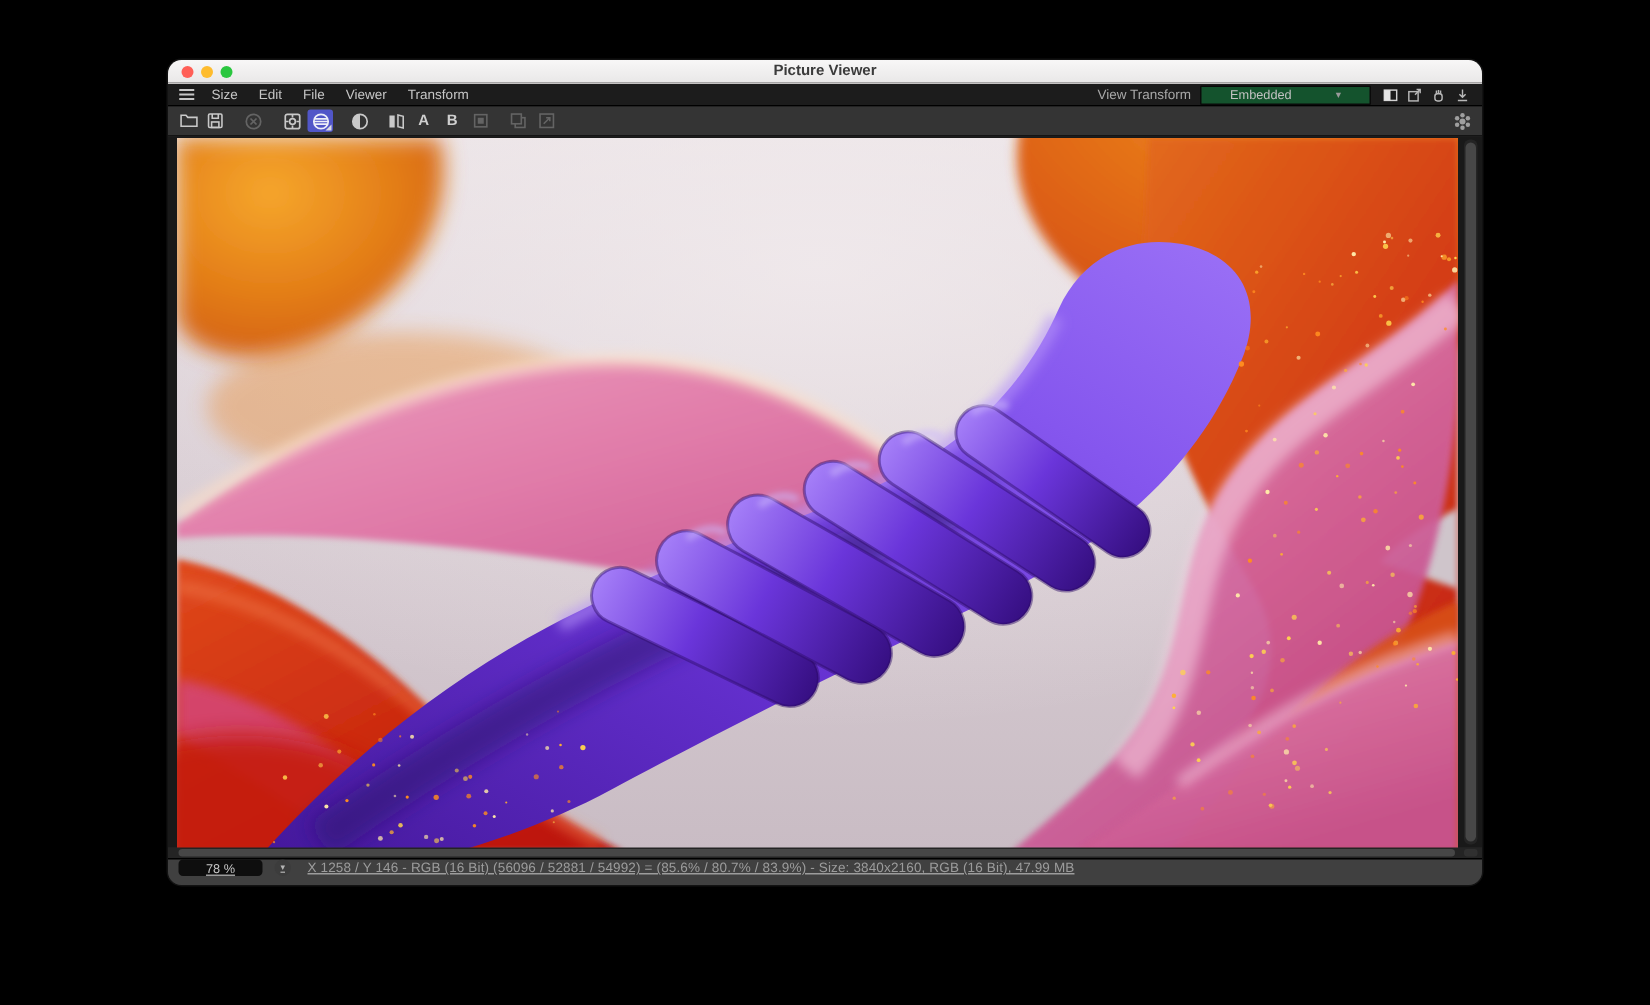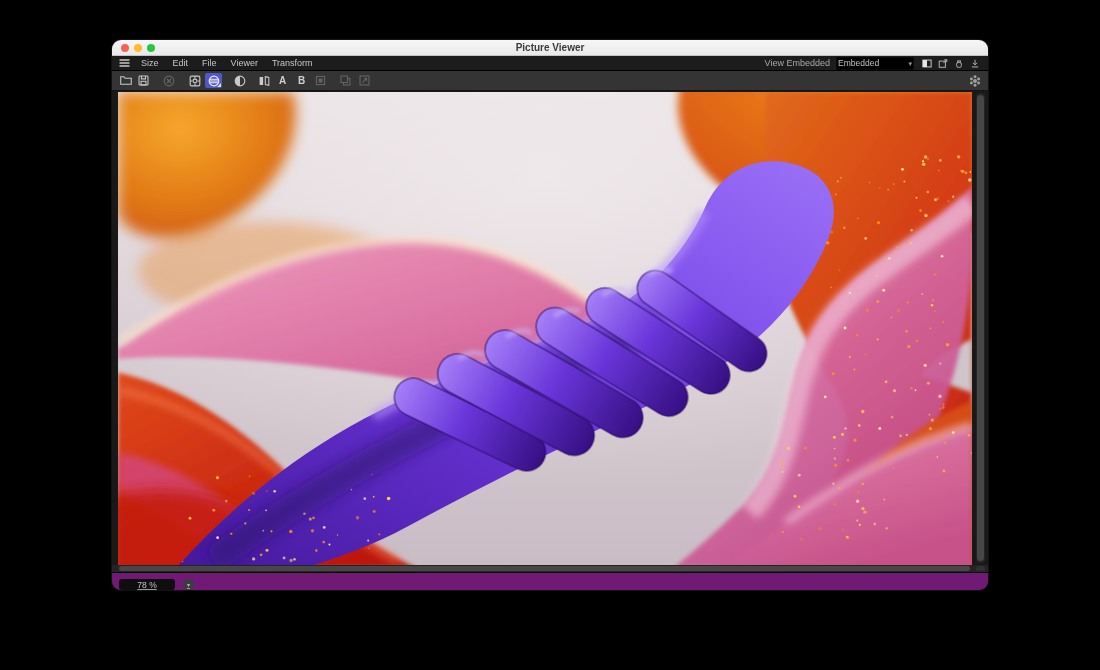--- a/index.html
+++ b/index.html
@@ -29,23 +29,23 @@
   
   .menubar{
     height:14px;flex:0 0 14px;background:#1c1c1c;border-bottom:1px solid #000;
     display:flex;align-items:center;font-size:9px;color:#c6c6c6;
   }
   .hamburger{margin-left:7px;margin-right:4px;display:flex;align-items:center;}
   .menu-item{padding:0 7px;line-height:14px;cursor:default;}
   .mb-spacer{flex:1;}
   .vt-label{color:#a8a8a8;margin-right:6px;}
   .vt-select{
-    width:74px;height:11px;background:#000000;border:1px solid #0a0a0a;border-radius:1px;
+    width:74px;height:11px;background:#14532d;border:1px solid #0a0a0a;border-radius:1px;
     display:flex;align-items:center;font-size:8.5px;color:#c2c2c2;
-    padding:0 1px;justify-content:space-between;margin-right:6px;
+    padding:0 19px;justify-content:space-between;margin-right:6px;
   }
   .vt-select .chev{font-size:7px;color:#9a9a9a;line-height:1;}
   .mb-icon{width:13px;height:12px;display:flex;align-items:center;justify-content:center;margin-right:3px;}
   .mb-icon:last-child{margin-right:7px;}
   
   .toolbar{
     height:19px;flex:0 0 19px;background:#343434;border-bottom:1px solid #141414;
     display:flex;align-items:center;
   }
   .tb-btn{
@@ -68,22 +68,22 @@
     background:#242424;border-radius:4px;
   }
   .vscroll .thumb{position:absolute;left:1px;right:1px;top:2px;bottom:2px;background:#474747;border-radius:4px;}
   .hscroll{
     height:7px;flex:0 0 7px;background:#242424;position:relative;
   }
   .hscroll .thumb{position:absolute;left:7px;right:18px;top:1px;bottom:1px;background:#474747;border-radius:3px;}
   .hscroll .corner{position:absolute;right:3px;top:1px;width:9px;bottom:1px;background:#303030;border-radius:2px;}
   
   .statusbar{
-    height:17px;flex:0 0 17px;background:#701a75;border-top:1px solid #000;
-    display:flex;align-items:flex-end;font-size:9px;color:#9c9c9c;white-space:nowrap;text-decoration:underline;
+    height:17px;flex:0 0 17px;background:#404040;border-top:1px solid #000;
+    display:flex;align-items:flex-start;font-size:9px;color:#9c9c9c;white-space:nowrap;text-decoration:underline;
   }
   .zoom-field{
     margin-left:7px;width:56px;height:11px;background:#0e0e0e;border-radius:3px;
     display:flex;align-items:center;justify-content:center;font-size:8.5px;color:#c5c5c5;
   }
   .zoom-drop{
     margin-left:8px;width:11px;height:11px;border-radius:50%;background:#3c3c3c;
     display:flex;align-items:center;justify-content:center;font-size:6px;color:#b5b5b5;line-height:1;
   }
   .status-text{margin-left:11px;letter-spacing:.1px;}
@@ -110,21 +110,21 @@
             <path d="M0.5,2 H10.5 M0.5,5 H10.5 M0.5,8 H10.5"></path>
           </g>
         </svg>
     </span>
     <span class="menu-item">Size</span>
     <span class="menu-item">Edit</span>
     <span class="menu-item">File</span>
     <span class="menu-item">Viewer</span>
     <span class="menu-item">Transform</span>
     <span class="mb-spacer"></span>
-    <span class="vt-label">View Embedded</span>
+    <span class="vt-label">View Transform</span>
     <span class="vt-select">
       <span>Embedded</span>
       <span class="chev">▾</span>
     </span>
     <span class="mb-icon">
       <svg class="icon" width="12" height="11" viewBox="0 0 16 16">
           <rect x="2" y="3" width="12" height="10" fill="none" stroke="#d2d2d2" stroke-width="1.4"></rect>
           <rect x="2" y="3" width="6" height="10" fill="#e6e6e6"></rect>
         </svg>
     </span>
@@ -543,15 +543,16 @@
   <div class="hscroll">
     <div class="thumb"></div>
     <div class="corner"></div>
   </div>
 
   <div class="statusbar">
     <div class="zoom-field">78 %</div>
     <div class="zoom-drop">
         <span>▾</span>
       </div>
+    <div class="status-text">X 1258 / Y 146 - RGB (16 Bit) (56096 / 52881 / 54992) = (85.6% / 80.7% / 83.9%) - Size: 3840x2160, RGB (16 Bit), 47.99 MB</div>
   </div>
 
 </div>
 
 </body></html>

